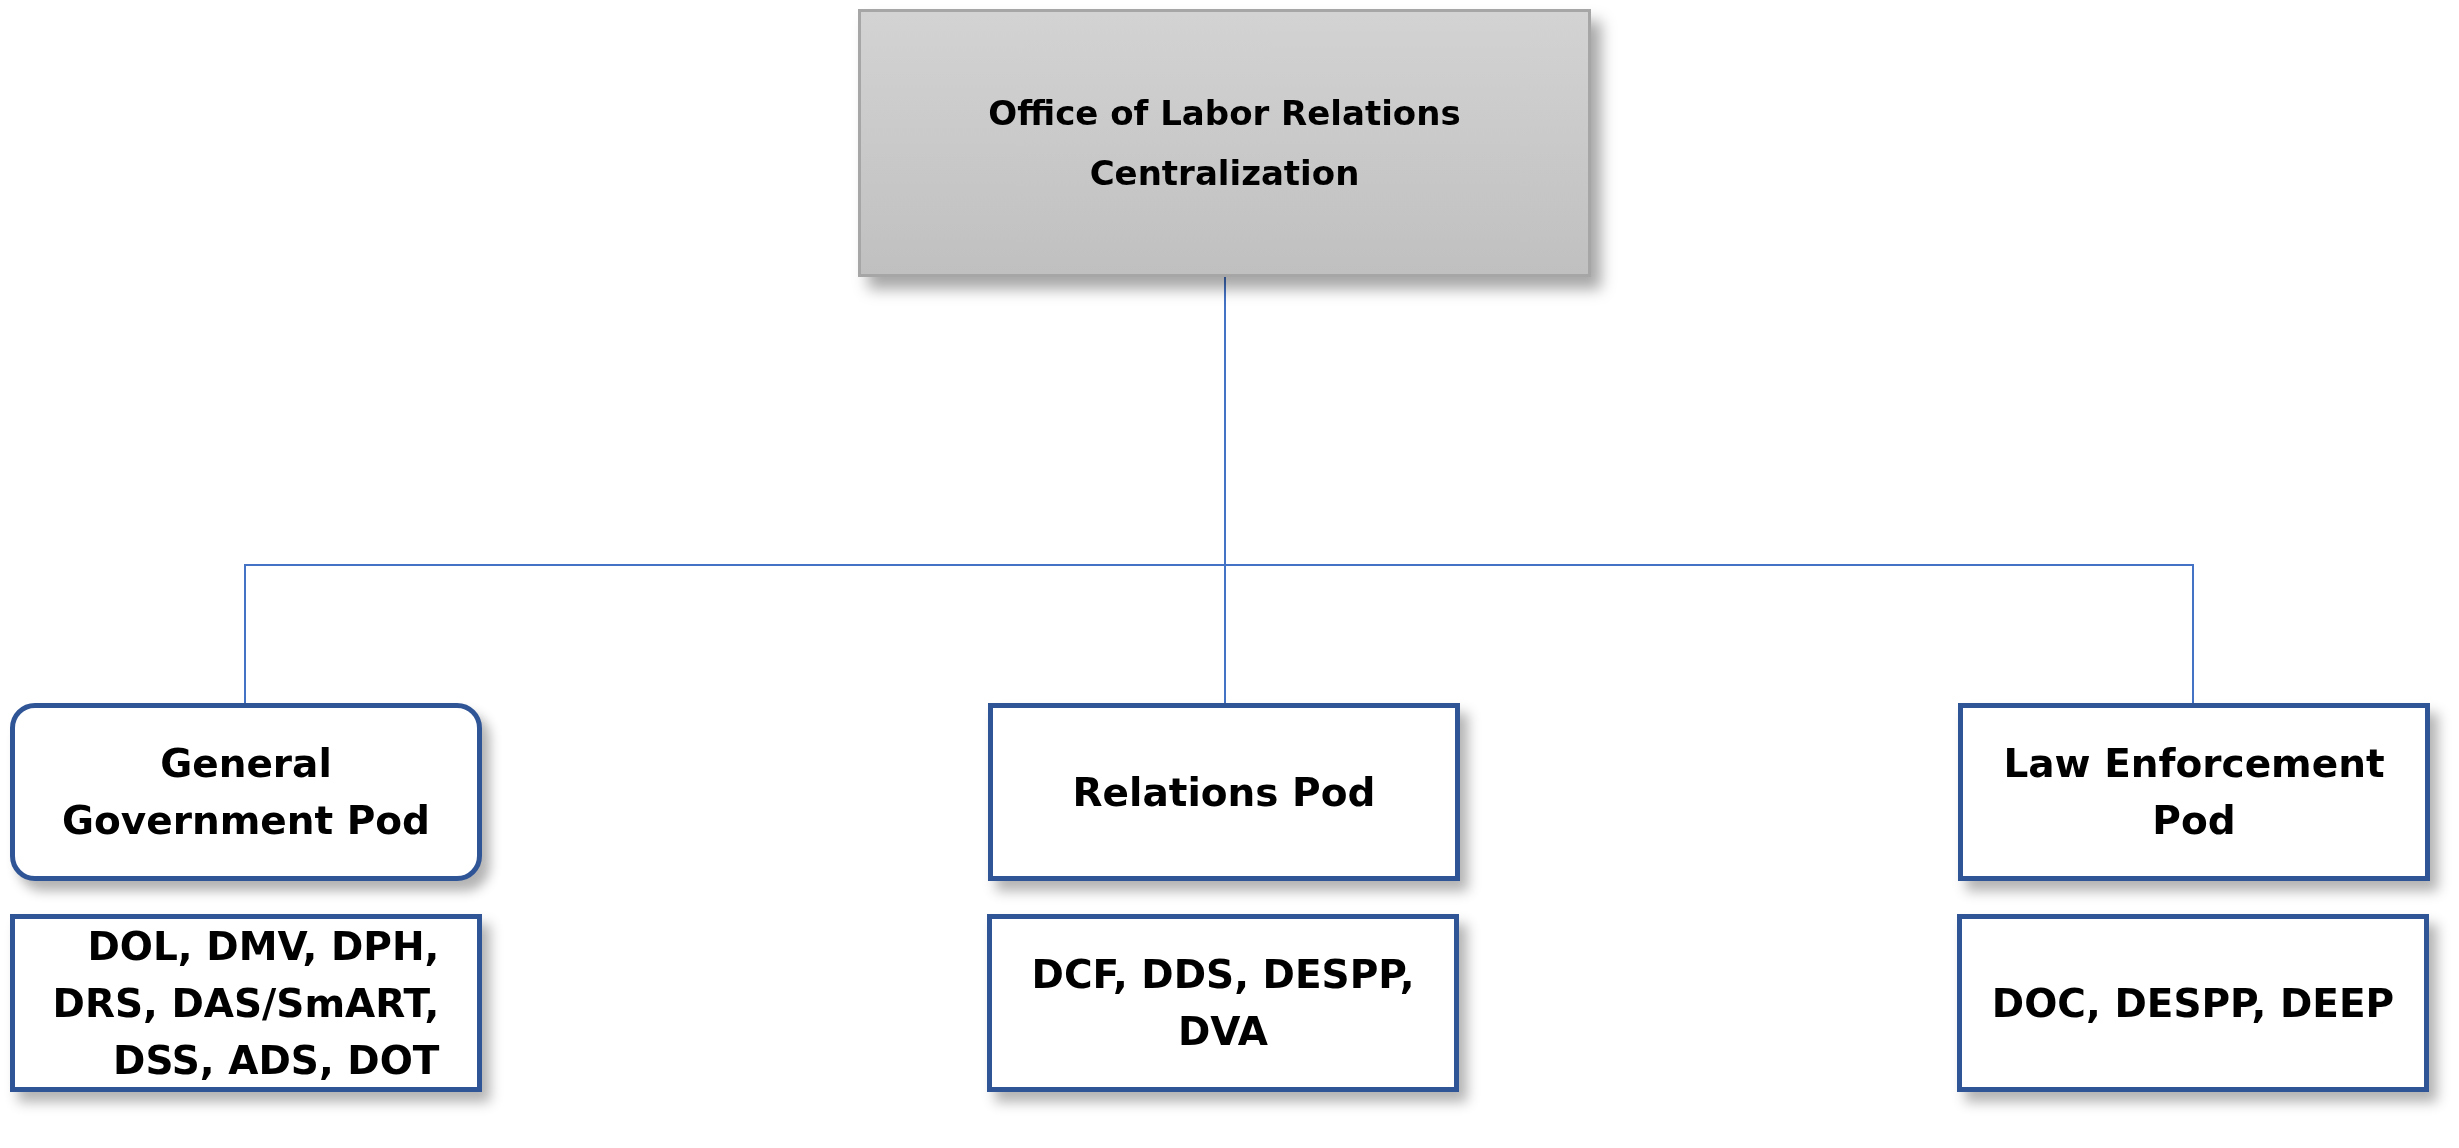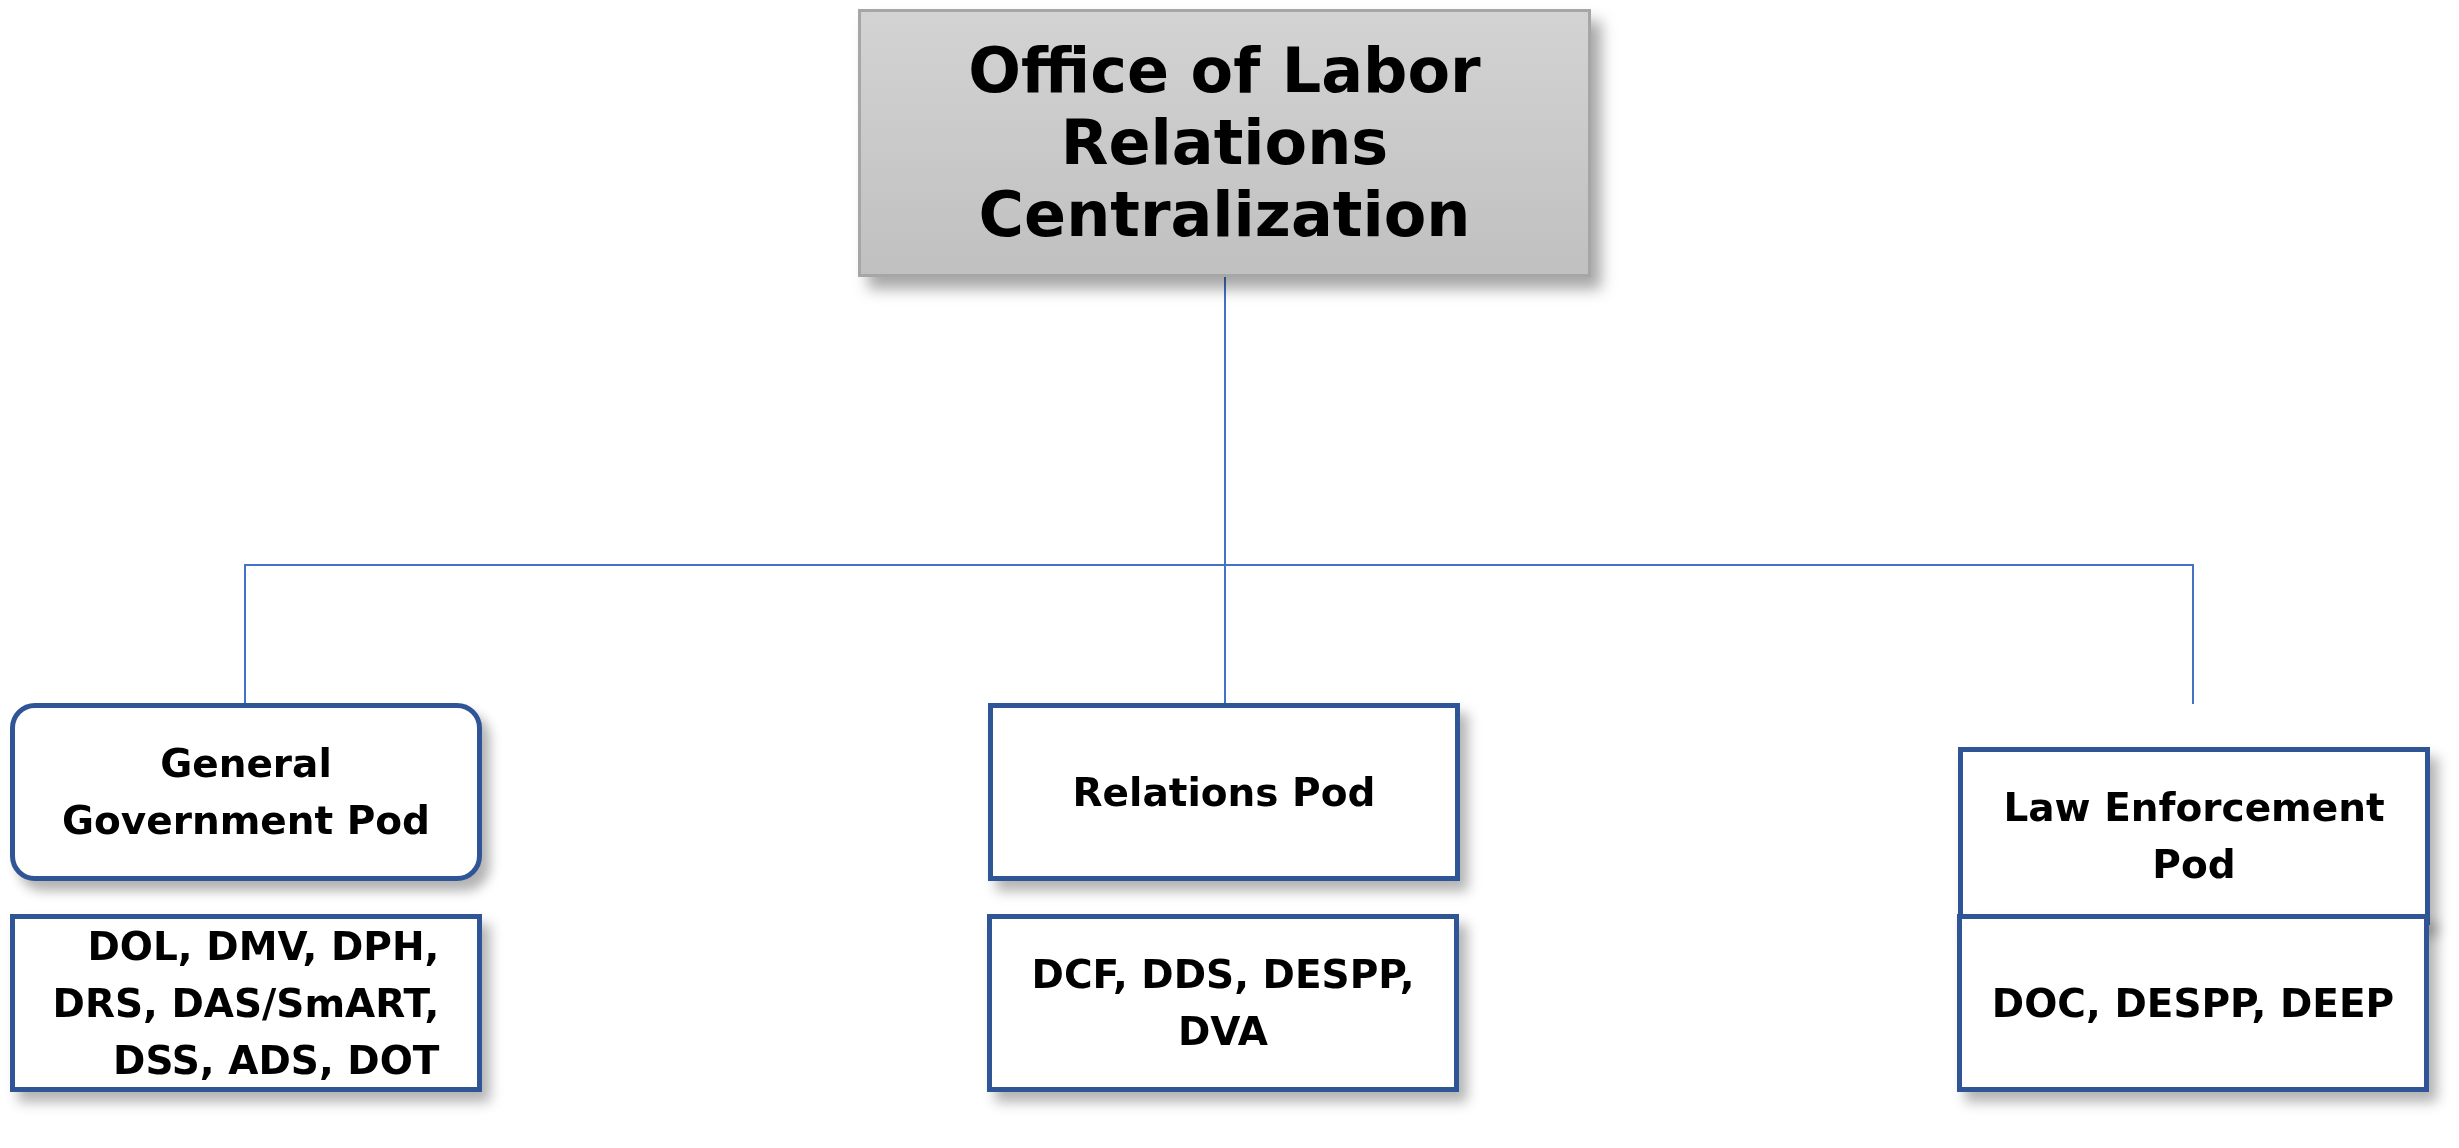--- a/index.html
+++ b/index.html
@@ -4,21 +4,21 @@
 <style>
   html, body { margin:0; padding:0; background:#ffffff; }
   body { width:2459px; height:1148px; position:relative; overflow:hidden;
          font-family:"DejaVu Sans", "Liberation Sans", sans-serif; }
   .node { position:absolute; box-sizing:border-box; display:flex; align-items:center;
           justify-content:center; text-align:center; font-weight:bold; color:#000; }
   .root { left:858px; top:9px; width:733px; height:268px;
           background:linear-gradient(#d3d3d3, #c0c0c0);
           border:3px solid #a6a6a6;
           box-shadow:10px 12px 14px rgba(0,0,0,0.35);
-          font-size:62px; line-height:72px; }
+          font-size:34px; line-height:60px; }
   .pod { width:472px; height:178px; background:#fff; border:5px solid #2f5597;
          box-shadow:8px 10px 12px rgba(0,0,0,0.3);
          font-size:39px; line-height:57px; padding:0 10px; }
   .line { position:absolute; background:#4472c4; }
   .txt { white-space:pre-line; }
 </style>
 </head>
 <body>
 
 <div class="line" style="left:1224px; top:277px; width:2px; height:288px;"></div>
@@ -43,19 +43,19 @@
 </div>
 
 <div class="node pod" style="left:988px; top:703px;">
   <span class="txt">Relations Pod</span>
 </div>
 <div class="node pod" style="left:987px; top:914px;">
   <span class="txt">DCF, DDS, DESPP,
 DVA</span>
 </div>
 
-<div class="node pod" style="left:1958px; top:703px;margin-top:44px;">
+<div class="node pod" style="left:1958px; top:703px;">
   <span class="txt">Law Enforcement
 Pod</span>
 </div>
 <div class="node pod" style="left:1957px; top:914px;">
   <span class="txt">DOC, DESPP, DEEP</span>
 </div>
 
 </body></html>

